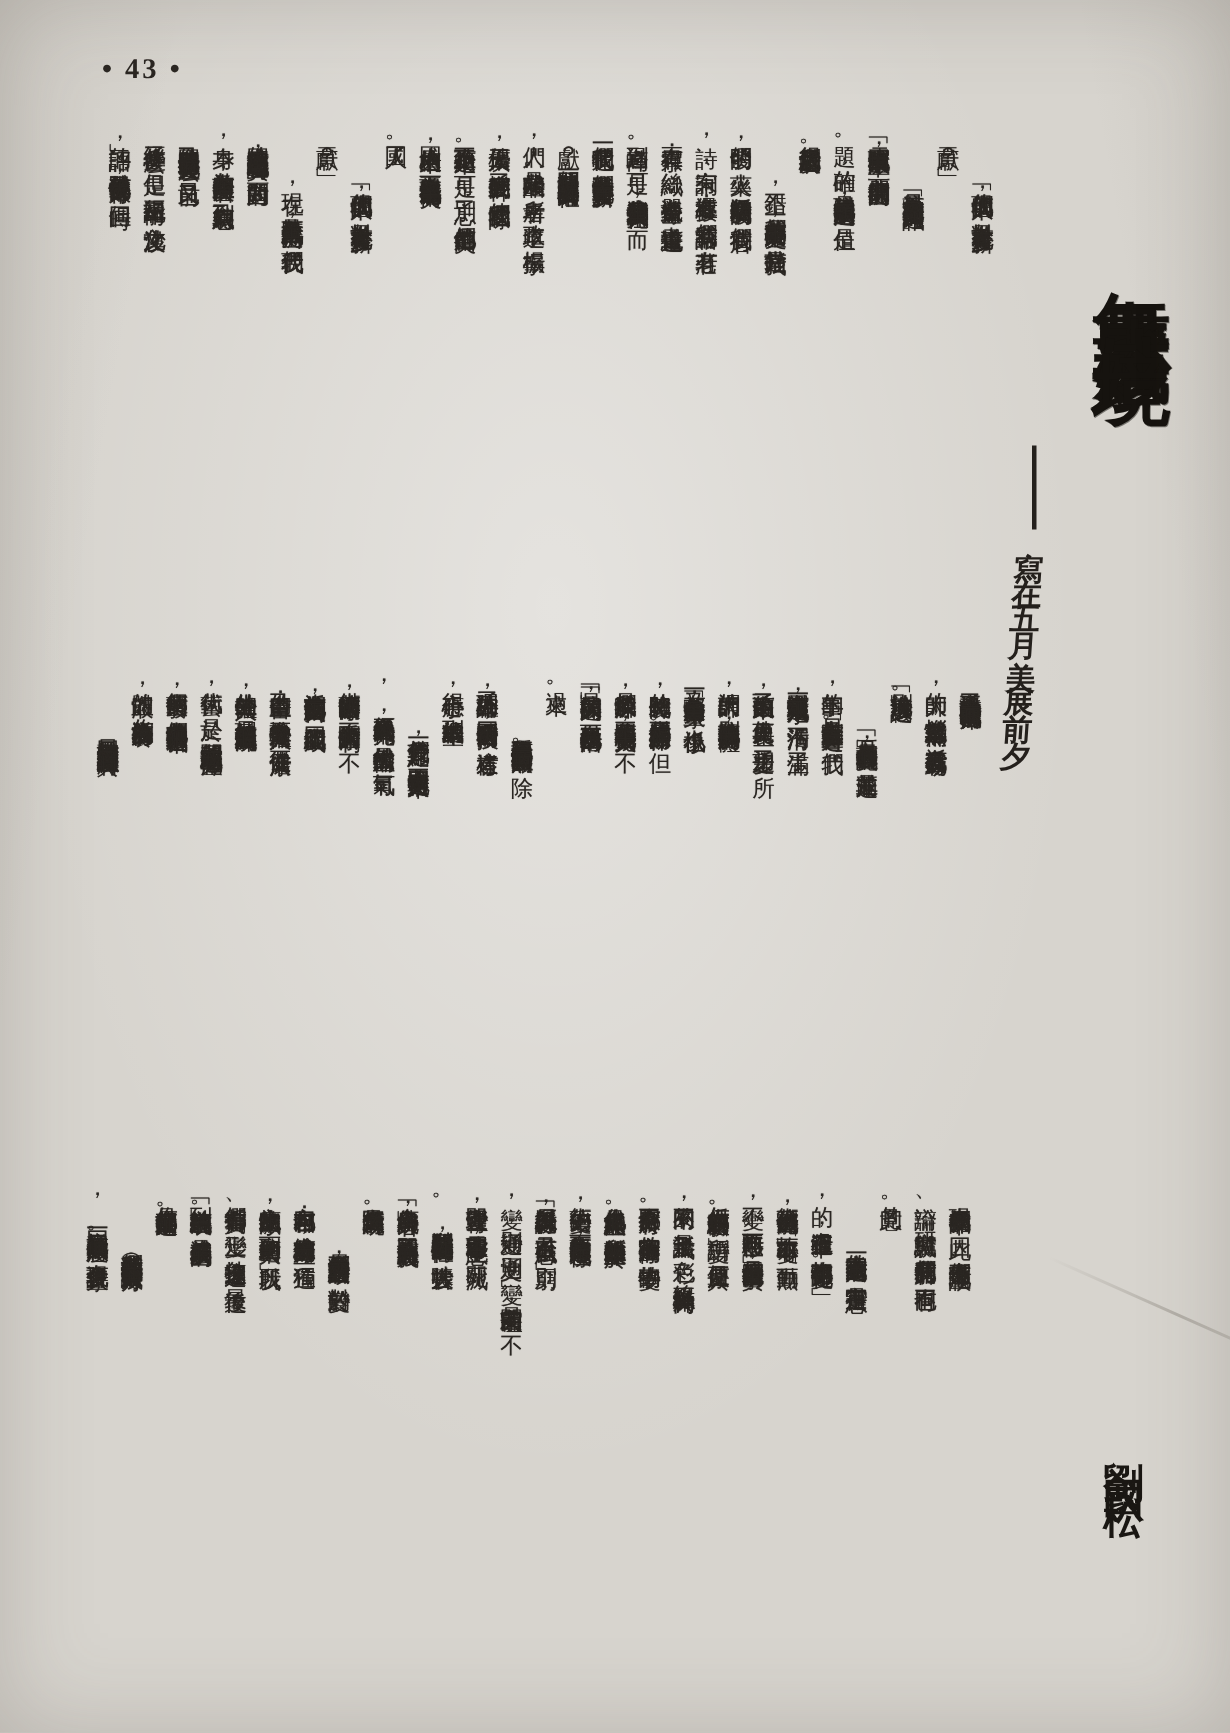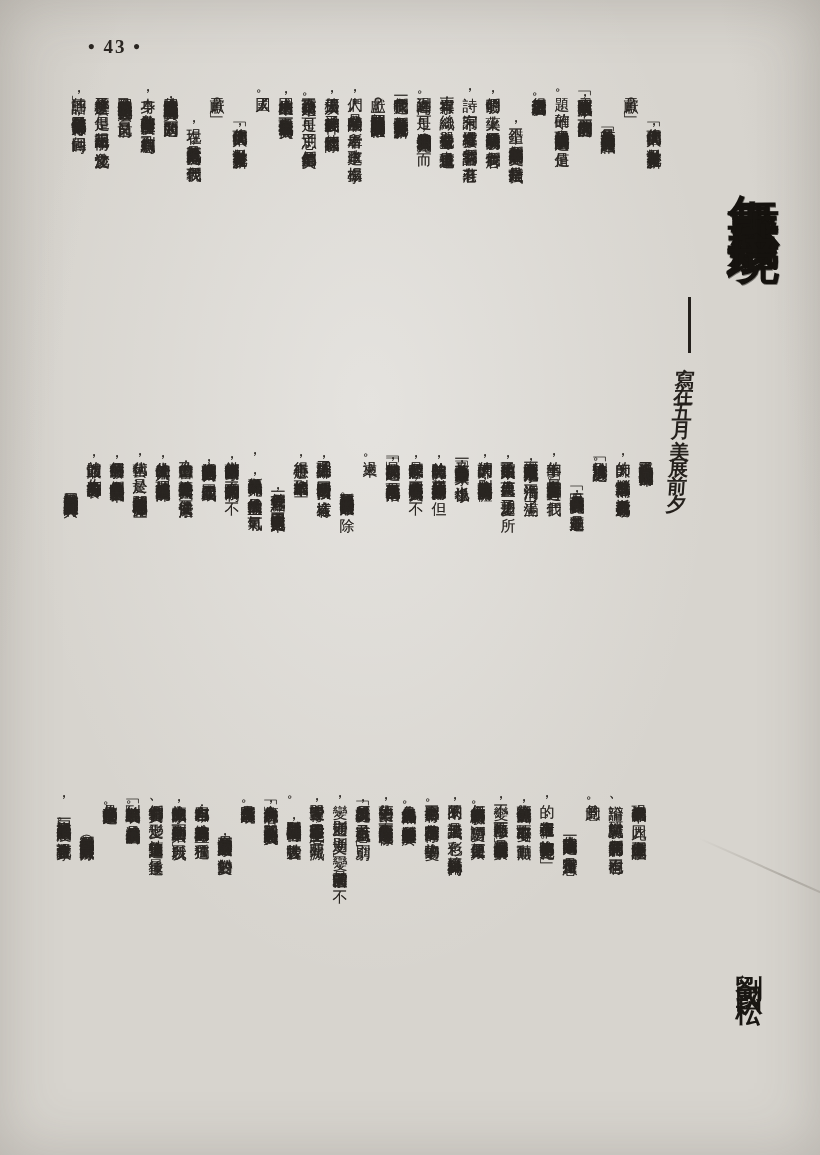--- a/index.html
+++ b/index.html
@@ -81,21 +81,20 @@
     white-space:pre;
   }
   .page-number{
     position:absolute;
     top:36px; left:68px;
     font-size:19px;
     font-weight:700;
     letter-spacing:2px;
     color:#2a2622;
     white-space:pre;
-    margin-left:20px;
   }
   .crease{
     position:absolute;
     top:880px; left:690px;
     width:210px; height:2px;
     background:linear-gradient(90deg, rgba(110,104,94,0) 0%, rgba(110,104,94,0.35) 45%, rgba(110,104,94,0) 100%);
     transform:rotate(24deg);
     pointer-events:none;
   }
 </style>

